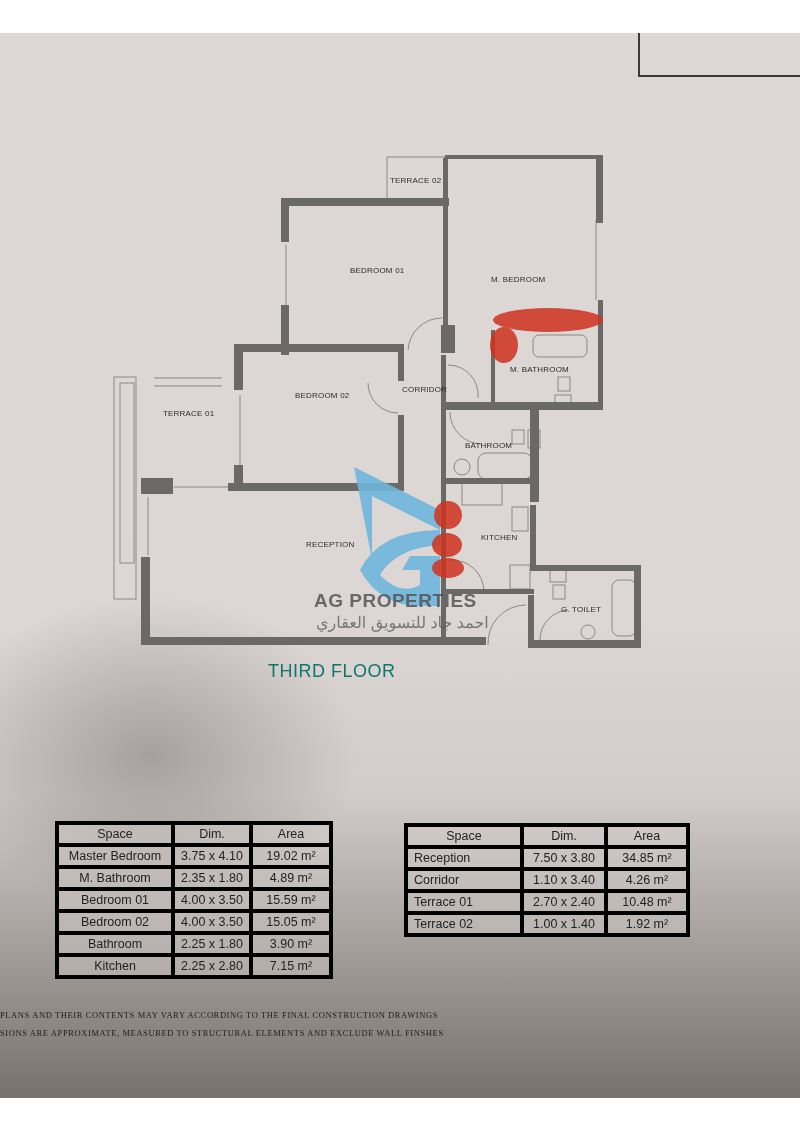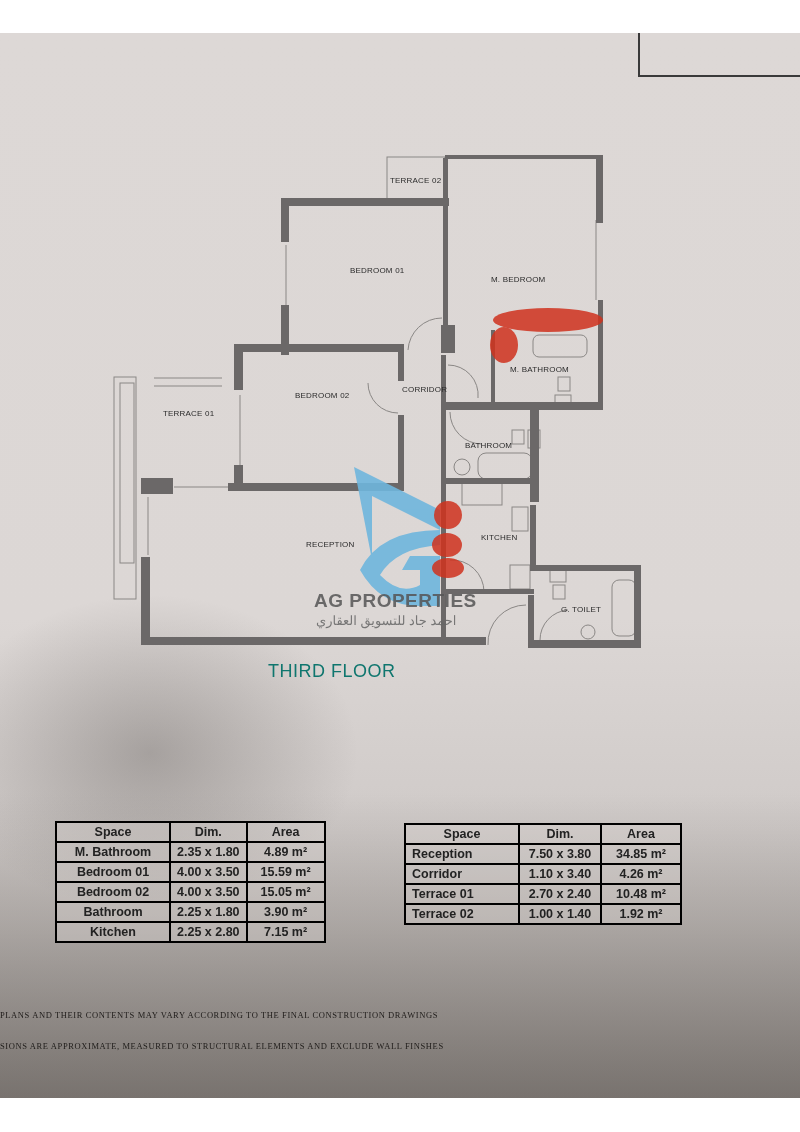--- a/index.html
+++ b/index.html
@@ -8,23 +8,23 @@
     background:linear-gradient(180deg,#ddd8d6 0%,#dcd7d5 55%,#cfcac8 75%,#b9b3b0 100%);overflow:hidden;}
   .shadow1{position:absolute;left:-60px;top:560px;width:420px;height:320px;border-radius:50%;
     background:radial-gradient(ellipse at center,rgba(80,75,72,.35),rgba(80,75,72,0) 70%);}
   .shadow2{position:absolute;left:0;top:760px;width:800px;height:320px;
     background:linear-gradient(180deg,rgba(90,85,80,0) 0%,rgba(90,85,80,.25) 40%,rgba(60,55,50,.55) 100%);}
   .corner-box{position:absolute;left:638px;top:0;width:170px;height:42px;border-left:2px solid #3a3a3a;border-bottom:2px solid #3a3a3a;}
   svg.plan{position:absolute;left:0;top:0;}
   .lbl{position:absolute;font-size:8px;color:#2a2a2a;letter-spacing:.2px;white-space:nowrap;}
   .floor-title{position:absolute;left:268px;top:661px;font-size:18px;color:#0f766e;letter-spacing:.5px;}
   .brand{position:absolute;left:314px;top:590px;font-size:19px;font-weight:bold;color:#555;letter-spacing:.5px;opacity:.85;text-align:center;}
-  .brand-ar{position:absolute;left:316px;top:613px;font-size:13px;color:#666;opacity:.85;}
+  .brand-ar{position:absolute;left:316px;top:613px;font-size:16px;color:#666;opacity:.85;}
   table.areas{position:absolute;border-collapse:collapse;font-size:12.5px;color:#222;background:rgba(220,215,212,.35);}
-  table.areas td,table.areas th{border:2px solid #000000;padding:0 6px;height:18px;font-weight:bold;text-align:center;white-space:nowrap;}
+  table.areas td,table.areas th{border:4px solid #000000;padding:0 6px;height:18px;font-weight:normal;text-align:center;white-space:nowrap;}
   .notes{position:absolute;left:0;top:1010px;font-family:"Liberation Serif",serif;font-size:8.5px;color:#1f1c1a;line-height:11px;letter-spacing:.6px;}
 </style>
 </head>
 <body>
 
 <div class="paper">
   <div class="corner-box"></div>
   <div class="shadow1"></div>
   <div class="shadow2"></div>
 </div>
@@ -135,20 +135,25 @@
 <div class="floor-title">THIRD FLOOR</div>
 
 <table class="areas" style="left:55px;top:821px;">
   <tbody>
       <tr>
     <th style="width:100px">Space</th>
     <th style="width:62px">Dim.</th>
     <th style="width:64px">Area</th>
   </tr>
   <tr>
+        <td>Master Bedroom</td>
+        <td>3.75 x 4.10</td>
+        <td>19.02 m²</td>
+      </tr>
+  <tr>
         <td>M. Bathroom</td>
         <td>2.35 x 1.80</td>
         <td>4.89 m²</td>
       </tr>
   <tr>
         <td>Bedroom 01</td>
         <td>4.00 x 3.50</td>
         <td>15.59 m²</td>
       </tr>
   <tr>
@@ -194,14 +199,14 @@
   <tr>
         <td style="text-align:left">Terrace 02</td>
         <td>1.00 x 1.40</td>
         <td>1.92 m²</td>
       </tr>
 </tbody>
   </table>
 
 <div class="notes">
   <div style="">PLANS AND THEIR CONTENTS MAY VARY ACCORDING TO THE FINAL CONSTRUCTION DRAWINGS</div>
-  <div style="margin-top:20px">SIONS ARE APPROXIMATE, MEASURED TO STRUCTURAL ELEMENTS AND EXCLUDE WALL FINSHES</div>
+  <div style="margin-top:7px">SIONS ARE APPROXIMATE, MEASURED TO STRUCTURAL ELEMENTS AND EXCLUDE WALL FINSHES</div>
 </div>
 
 </body></html>

